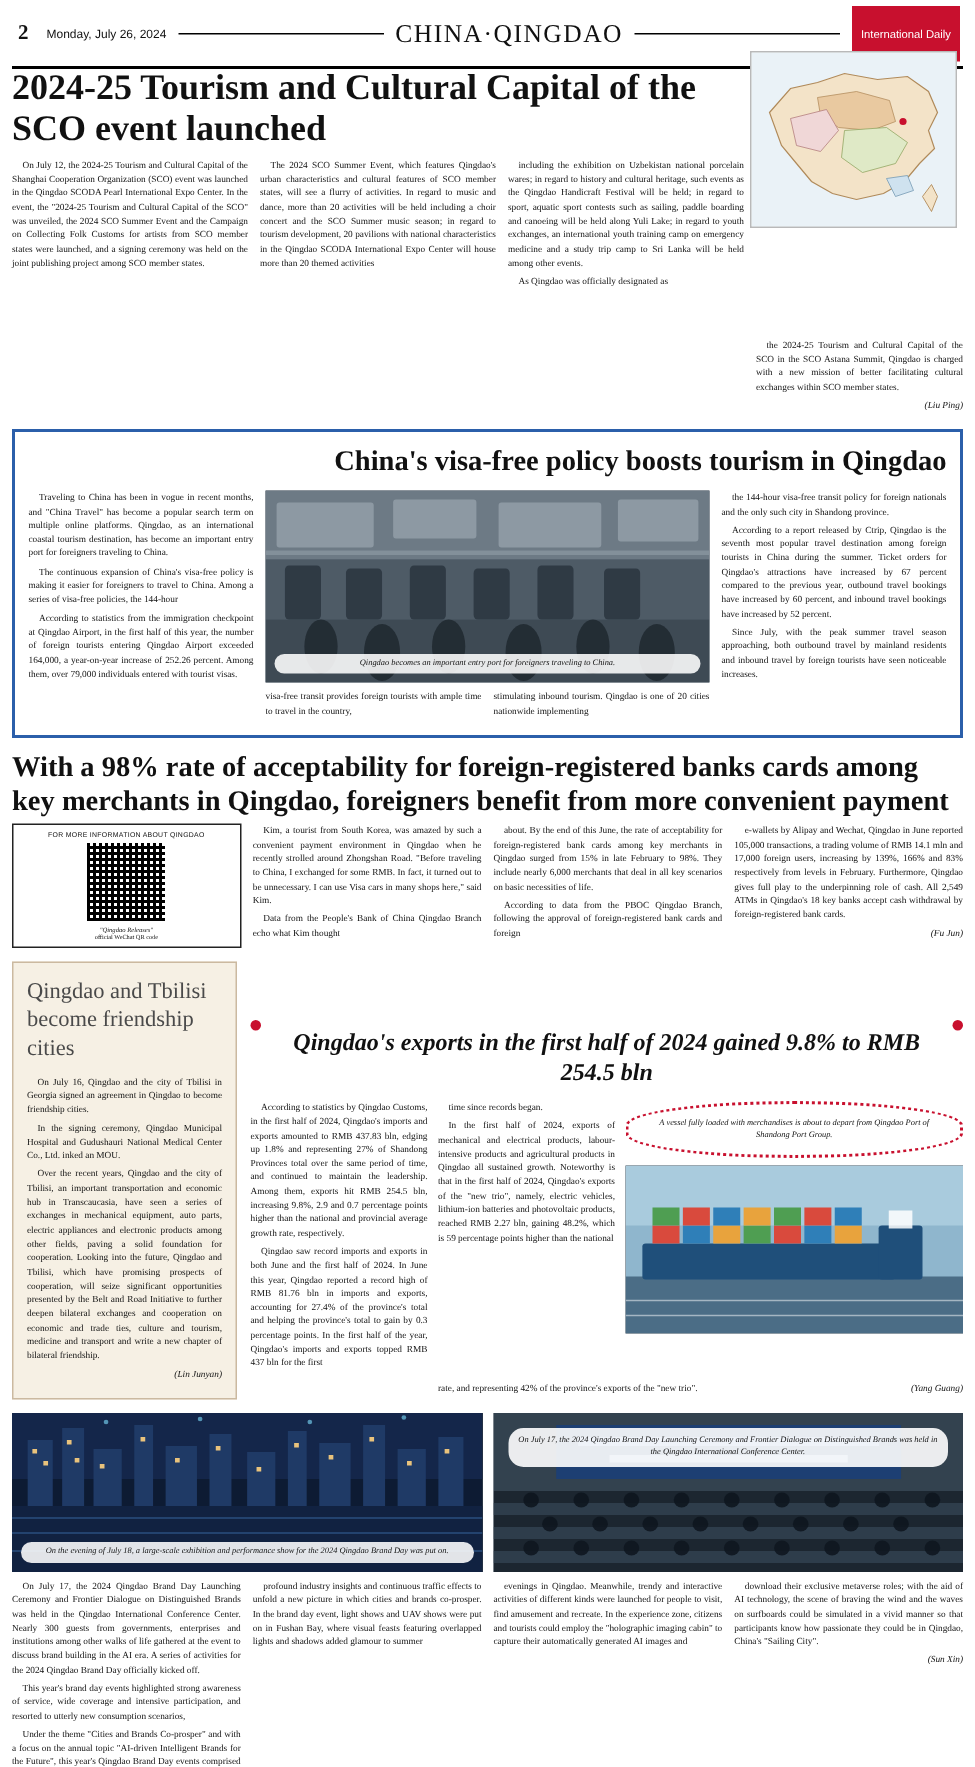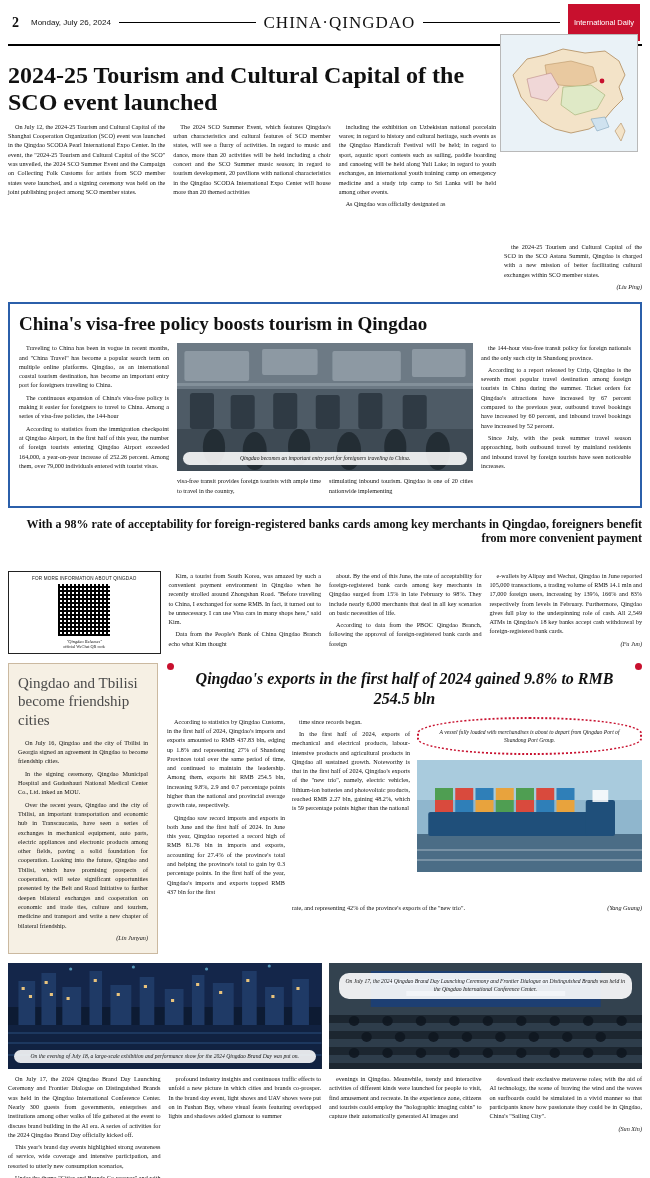--- a/index.html
+++ b/index.html
@@ -35,21 +35,21 @@
     font-family:"Liberation Sans", sans-serif;
     padding:14px 6px; white-space:nowrap;
   }
 
   
   .col-text { font-size:6.2px; line-height:1.5; text-align:justify; }
   .col-text p { margin:0 0 3px 0; text-indent:7px; }
   .col-text p.noind { text-indent:0; }
 
   
-  .story1 { padding-top:16px; }
+  .story1 { padding-top:0; }
   .s1-head {
     font-size:24px; font-weight:bold; line-height:1.12;
     text-align:left; margin:0 0 6px 0; padding-right:150px;
     font-family:"Liberation Serif", serif;
   }
   .s1-map {
     position:absolute; right:12px; top:34px;
     width:138px; height:118px;
     border:1px solid #b9b9b9; background:#eef4f8;
     overflow:hidden;
@@ -60,21 +60,21 @@
   .s1-cols > div:nth-child(3) { padding-right:0; }
   .s1-cols > div:nth-child(4) { flex:0 0 138px; }
   .byline { text-align:right; font-style:italic; font-size:6.2px; }
 
   
   .story2 {
     margin-top:8px; border:2px solid #2b5faa; padding:7px 9px 8px 9px;
     background:#fff; position:relative;
   }
   .s2-head {
-    text-align:left; font-size:19px; font-weight:bold;
+    text-align:right; font-size:19px; font-weight:bold;
     margin:2px 0 8px 0; font-family:"Liberation Serif", serif;
   }
   .s2-grid { display:flex; gap:8px; }
   .s2-left { flex:0 0 150px; }
   .s2-mid { flex:1; }
   .s2-right { flex:0 0 150px; }
   .photo {
     position:relative; overflow:hidden; background:#35404d;
   }
   .photo .cap {
@@ -82,41 +82,41 @@
     background:rgba(255,255,255,0.88); color:#111;
     font-size:5.6px; font-style:italic; line-height:1.35;
     padding:3px 5px; border-radius:9px; text-align:center;
   }
   .s2-undercaps { display:flex; gap:8px; margin-top:5px; }
   .s2-undercaps > div { flex:1; }
 
   
   .story3 { margin-top:9px; }
   .s3-head {
-    font-size:12px; font-weight:bold; line-height:1.2; text-align:right;
-    margin:0 0 25px 0;
+    font-size:19px; font-weight:bold; line-height:1.2; text-align:left;
+    margin:0 0 3px 0;
   }
   .s3-cols { display:flex; gap:8px; }
   .s3-cols > div { flex:1; }
   .qrbox {
     border:1px solid #222; padding:4px; text-align:center; background:#fff;
   }
   .qrbox .t1 { font-size:4.6px; font-family:"Liberation Sans", sans-serif; letter-spacing:.2px; margin-bottom:3px;}
   .qr {
     width:52px; height:52px; margin:0 auto;
     background:
       repeating-linear-gradient(90deg,#000 0 2px,#fff 2px 4px),
       repeating-linear-gradient(0deg,#000 0 2px,#fff 2px 4px);
     background-blend-mode:multiply;
   }
   .qrbox .t2 { font-size:4.4px; margin-top:3px; font-style:italic; }
   .qrbox .t3 { font-size:4.2px; }
 
   
-  .band { margin-top:9px; display:flex; gap:9px; align-items:flex-start; }
+  .band { margin-top:9px; display:flex; gap:9px; align-items:flex-end; }
   .friendship {
     flex:0 0 150px; border:1px solid #cbb9a0; background:#f6f0e4;
     padding:8px 9px;
   }
   .friendship h2 {
     font-size:15px; font-weight:normal; line-height:1.25; margin:2px 0 8px 0;
     color:#4a4a4a; font-family:"Liberation Serif", serif;
   }
   .exports { flex:1; position:relative; }
   .dot { width:7px; height:7px; border-radius:50%; background:#c8102e; position:absolute; }

